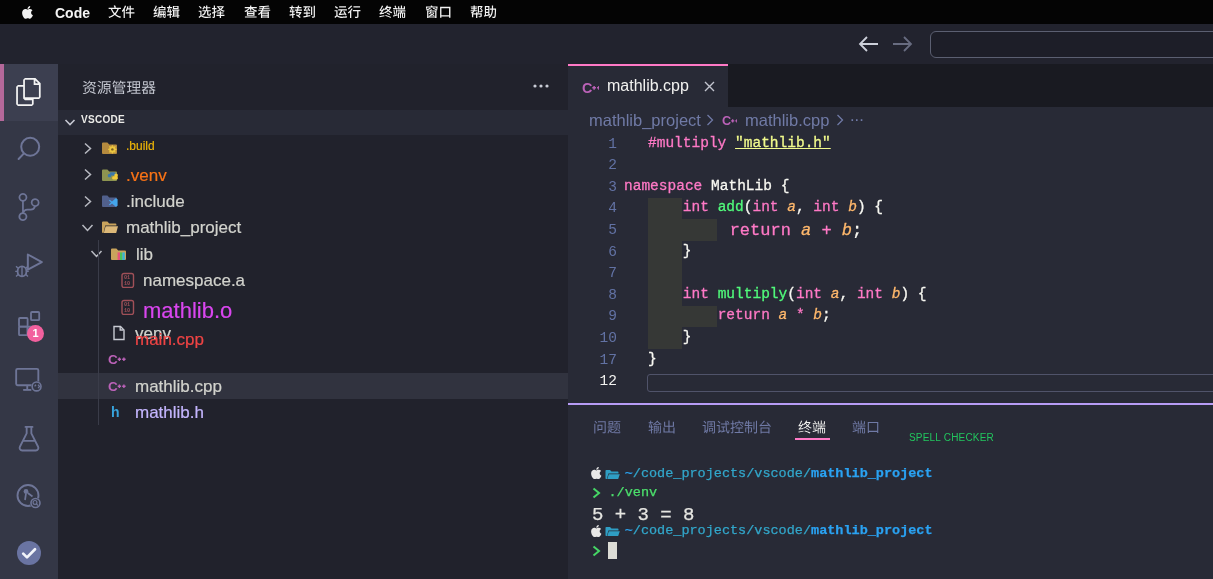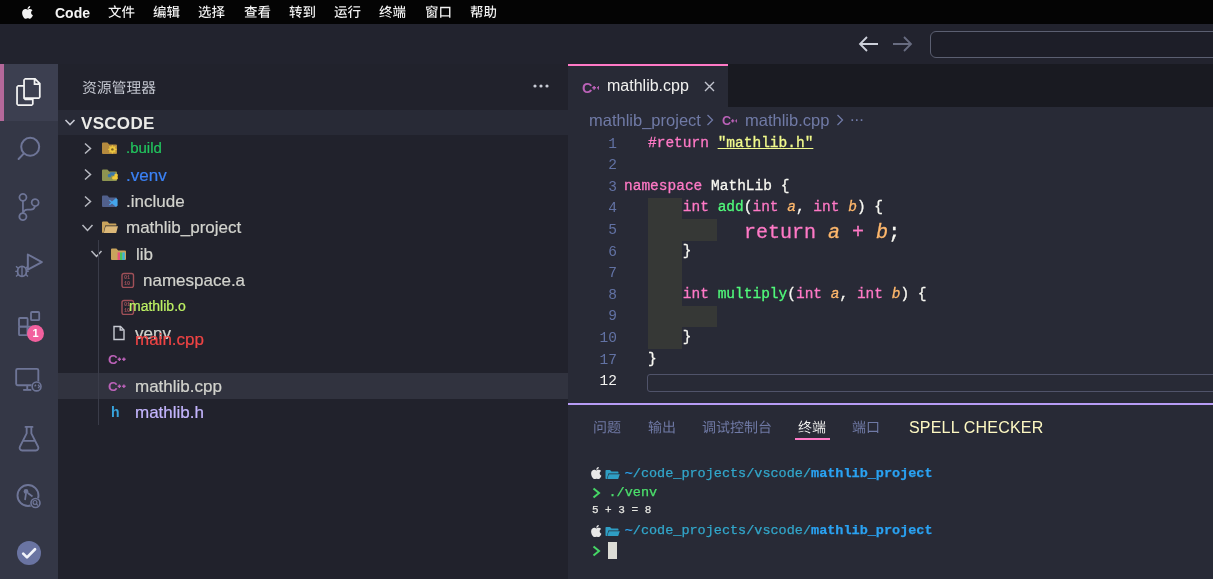--- a/index.html
+++ b/index.html
@@ -154,42 +154,42 @@
     </div>
 <svg class="abs" style="left:532px;top:83px" width="18" height="6" viewBox="0 0 18 6">
       <circle cx="3" cy="3" r="1.6" fill="#c9ccd6"></circle>
       <circle cx="9" cy="3" r="1.6" fill="#c9ccd6"></circle>
       <circle cx="15" cy="3" r="1.6" fill="#c9ccd6"></circle>
     </svg>
 <div class="abs" style="left:58px;top:110px;width:510px;height:25px;background:#282a36"></div>
 <svg class="abs" style="left:64px;top:118px" width="12" height="9" viewBox="0 0 12 9">
       <path d="M1.5 2 L6 6.5 L10.5 2" stroke="#c6c8d2" stroke-width="1.6" fill="none"></path>
     </svg>
-<div class="abs" style="left:81px;top:114px;font-size:17px;font-weight:bold;color:#ebebe8;letter-spacing:.3px">VSCODE</div>
+<div class="abs" style="left:81px;top:114px;font-size:10px;font-weight:bold;color:#ebebe8;letter-spacing:.3px">VSCODE</div>
 <svg class="abs" style="left:83px;top:141.7px" width="9" height="13" viewBox="0 0 9 13">
       <path d="M2 1.5 L7.5 6.5 L2 11.5" stroke="#b8bac2" stroke-width="1.5" fill="none"></path>
     </svg>
     <svg class="abs" style="left:101px;top:140.2px" width="18" height="16" viewBox="0 0 18 16">
       <path d="M1 3.6 Q1 2.6 2 2.6 H6.4 L8.2 4.4 H15 Q16 4.4 16 5.4 V13 Q16 14 15 14 H2 Q1 14 1 13 Z" fill="#b58a3e"></path>
       <circle cx="11.4" cy="9.4" r="3.2" fill="#ecc63f"></circle>
       <circle cx="11.4" cy="9.4" r="1.2" fill="#7a5e20"></circle>
       <path d="M11.4 5.2 v1.6 M11.4 12 v1.6 M7.2 9.4 h1.6 M14 9.4 h1.6 M8.4 6.4 l1.2 1.2 M13.2 11.2 l1.2 1.2 M14.4 6.4 l-1.2 1.2 M9.6 11.2 l-1.2 1.2" stroke="#ecc63f" stroke-width="1.3"></path>
     </svg>
-    <div class="abs" style="left:126px;top:139.2px;font-size:15px;color:#22c55e;-webkit-text-stroke:0.2px">.build</div>
+    <div class="abs" style="left:126px;top:139.2px;font-size:12px;color:#eab308;-webkit-text-stroke:0.2px">.build</div>
 <svg class="abs" style="left:83px;top:168.1px" width="9" height="13" viewBox="0 0 9 13">
       <path d="M2 1.5 L7.5 6.5 L2 11.5" stroke="#b8bac2" stroke-width="1.5" fill="none"></path>
     </svg>
     <svg class="abs" style="left:101px;top:166.6px" width="18" height="16" viewBox="0 0 18 16">
       <path d="M1 3.6 Q1 2.6 2 2.6 H6.4 L8.2 4.4 H15 Q16 4.4 16 5.4 V13 Q16 14 15 14 H2 Q1 14 1 13 Z" fill="#8d9450"></path>
       <rect x="8.8" y="5.2" width="5.6" height="3.4" rx="1.4" fill="#3c78aa"></rect>
       <rect x="6.8" y="7" width="3.4" height="3.2" rx="1.2" fill="#3c78aa"></rect>
       <rect x="11.2" y="9.2" width="5.6" height="3.4" rx="1.4" fill="#f3cb3a"></rect>
       <rect x="13.4" y="6.8" width="3.4" height="3.2" rx="1.2" fill="#f3cb3a"></rect>
     </svg>
-    <div class="abs" style="left:126px;top:165.6px;font-size:17px;color:#3b82f6;-webkit-text-stroke:0.2px">.venv</div>
+    <div class="abs" style="left:126px;top:165.6px;font-size:17px;color:#f97316;-webkit-text-stroke:0.2px">.venv</div>
 <svg class="abs" style="left:83px;top:194.5px" width="9" height="13" viewBox="0 0 9 13">
       <path d="M2 1.5 L7.5 6.5 L2 11.5" stroke="#b8bac2" stroke-width="1.5" fill="none"></path>
     </svg>
     <svg class="abs" style="left:101px;top:193.0px" width="18" height="16" viewBox="0 0 18 16">
       <path d="M1 3.6 Q1 2.6 2 2.6 H6.4 L8.2 4.4 H15 Q16 4.4 16 5.4 V13 Q16 14 15 14 H2 Q1 14 1 13 Z" fill="#51608c"></path>
       <path d="M14.8 5.2 L11 8.4 L8.8 6.7 L7.8 7.3 L10 9.5 L7.8 11.7 L8.8 12.3 L11 10.6 L14.8 13.8 L16.6 12.8 V6.2 Z" fill="#44a6ec"></path>
     </svg>
     <div class="abs" style="left:126px;top:192.0px;font-size:17px;color:#d2d3cd;-webkit-text-stroke:0.2px">.include</div>
 <svg class="abs" style="left:81px;top:222.89999999999998px" width="13" height="9" viewBox="0 0 13 9">
       <path d="M1.5 2 L6.5 7.5 L11.5 2" stroke="#b8bac2" stroke-width="1.5" fill="none"></path>
@@ -213,21 +213,21 @@
       <rect x="3" y="1.5" width="11.5" height="14" rx="2" fill="none" stroke="#a05058" stroke-width="1.4"></rect>
 <text x="5" y="7.4" font-family="Liberation Mono,monospace" font-size="5.2" font-weight="bold" fill="#a05058">01</text>
 <text x="5" y="13" font-family="Liberation Mono,monospace" font-size="5.2" font-weight="bold" fill="#a05058">10</text>
     </svg>
     <div class="abs" style="left:143px;top:271.2px;font-size:17px;color:#d2d3cd;-webkit-text-stroke:0.2px">namespace.a</div>
 <svg class="abs" style="left:119px;top:298.6px" width="18" height="16" viewBox="0 0 18 16">
       <rect x="3" y="1.5" width="11.5" height="14" rx="2" fill="none" stroke="#a05058" stroke-width="1.4"></rect>
 <text x="5" y="7.4" font-family="Liberation Mono,monospace" font-size="5.2" font-weight="bold" fill="#a05058">01</text>
 <text x="5" y="13" font-family="Liberation Mono,monospace" font-size="5.2" font-weight="bold" fill="#a05058">10</text>
     </svg>
-    <div class="abs" style="left:129px;top:297.6px;font-size:14px;color:#bef264;-webkit-text-stroke:0.2px">mathlib.o</div>
+    <div class="abs" style="left:143px;top:297.6px;font-size:22px;color:#d946ef;-webkit-text-stroke:0.2px">mathlib.o</div>
 <svg class="abs" style="left:110px;top:325.0px" width="18" height="16" viewBox="0 0 18 16">
       <path d="M4 1.5 h6.5 L14 5 V14.5 H4 Z" fill="none" stroke="#c8cad2" stroke-width="1.4"></path>
       <path d="M10.2 1.8 V5 h3.2" fill="none" stroke="#c8cad2" stroke-width="1.4"></path>
     </svg>
     <div class="abs" style="left:135px;top:324.0px;font-size:17px;color:#d2d3cd;-webkit-text-stroke:0.2px">venv</div>
 <svg class="abs" style="left:108px;top:351.4px" width="18" height="16" viewBox="0 0 18 16">
       <text x="0" y="13" font-family="Liberation Sans,sans-serif" font-size="13.5" font-weight="bold" fill="#bb62b8">C</text>
 <path d="M9.7 8.3 h3.4 M11.4 6.6 v3.4 M14.2 8.3 h3.4 M15.9 6.6 v3.4" stroke="#bb62b8" stroke-width="1.4"></path>
     </svg>
     <div class="abs" style="left:135px;top:330px;font-size:17px;color:#ef4444;-webkit-text-stroke:0.2px">main.cpp</div>
@@ -275,26 +275,27 @@
 <div class="mono abs" style="left:568px;top:178.7px;width:49px;text-align:right;font-size:14.5px;color:#6272a4">3</div>
 <div class="mono abs" style="left:568px;top:200.3px;width:49px;text-align:right;font-size:14.5px;color:#6272a4">4</div>
 <div class="mono abs" style="left:568px;top:221.9px;width:49px;text-align:right;font-size:14.5px;color:#6272a4">5</div>
 <div class="mono abs" style="left:568px;top:243.5px;width:49px;text-align:right;font-size:14.5px;color:#6272a4">6</div>
 <div class="mono abs" style="left:568px;top:265.1px;width:49px;text-align:right;font-size:14.5px;color:#6272a4">7</div>
 <div class="mono abs" style="left:568px;top:286.7px;width:49px;text-align:right;font-size:14.5px;color:#6272a4">8</div>
 <div class="mono abs" style="left:568px;top:308.3px;width:49px;text-align:right;font-size:14.5px;color:#6272a4">9</div>
 <div class="mono abs" style="left:568px;top:329.9px;width:49px;text-align:right;font-size:14.5px;color:#6272a4">10</div>
 <div class="mono abs" style="left:568px;top:351.5px;width:49px;text-align:right;font-size:14.5px;color:#6272a4">17</div>
 <div class="mono abs" style="left:568px;top:373.1px;width:49px;text-align:right;font-size:14.5px;color:#f2f2f0">12</div>
-<div class="mono abs" style="left:648px;top:134.6px;font-size:14.5px;white-space:pre;color:#f8f8f2;-webkit-text-stroke:0.3px"><span style="color:#ff79c6">#return</span> <span style="color:#f1fa8c;text-decoration:underline">"mathlib.h"</span></div>
+<div class="mono abs" style="left:648px;top:134.6px;font-size:14.5px;white-space:pre;color:#f8f8f2;-webkit-text-stroke:0.3px"><span style="color:#ff79c6">#multiply</span> <span style="color:#f1fa8c;text-decoration:underline">"mathlib.h"</span></div>
 <div class="mono abs" style="left:624px;top:177.8px;font-size:14.5px;white-space:pre;color:#f8f8f2;-webkit-text-stroke:0.3px"><span style="color:#ff79c6">namespace</span> MathLib {</div>
 <div class="mono abs" style="left:648px;top:199.4px;font-size:14.5px;white-space:pre;color:#f8f8f2;-webkit-text-stroke:0.3px">    <span style="color:#ff79c6">int</span> <span style="color:#50fa7b">add</span>(<span style="color:#ff79c6">int</span> <span style="color:#ffb86c;font-style:italic">a</span>, <span style="color:#ff79c6">int</span> <span style="color:#ffb86c;font-style:italic">b</span>) {</div>
-<div class="mono abs" style="left:648px;top:221.0px;font-size:20px;white-space:pre;color:#f8f8f2;-webkit-text-stroke:0.3px">        <span style="color:#ff79c6">return</span> <span style="color:#ffb86c;font-style:italic">a</span> <span style="color:#ff79c6">+</span> <span style="color:#ffb86c;font-style:italic">b</span>;</div>
+<div class="mono abs" style="left:648px;top:221.0px;font-size:17px;white-space:pre;color:#f8f8f2;-webkit-text-stroke:0.3px">        <span style="color:#ff79c6">return</span> <span style="color:#ffb86c;font-style:italic">a</span> <span style="color:#ff79c6">+</span> <span style="color:#ffb86c;font-style:italic">b</span>;</div>
 <div class="mono abs" style="left:648px;top:242.6px;font-size:14.5px;white-space:pre;color:#f8f8f2;-webkit-text-stroke:0.3px">    }</div>
 <div class="mono abs" style="left:648px;top:285.8px;font-size:14.5px;white-space:pre;color:#f8f8f2;-webkit-text-stroke:0.3px">    <span style="color:#ff79c6">int</span> <span style="color:#50fa7b">multiply</span>(<span style="color:#ff79c6">int</span> <span style="color:#ffb86c;font-style:italic">a</span>, <span style="color:#ff79c6">int</span> <span style="color:#ffb86c;font-style:italic">b</span>) {</div>
+<div class="mono abs" style="left:648px;top:307.4px;font-size:14.5px;white-space:pre;color:#f8f8f2;-webkit-text-stroke:0.3px">        <span style="color:#ff79c6">return</span> <span style="color:#ffb86c;font-style:italic">a</span> <span style="color:#ff79c6">*</span> <span style="color:#ffb86c;font-style:italic">b</span>;</div>
 <div class="mono abs" style="left:648px;top:329.0px;font-size:14.5px;white-space:pre;color:#f8f8f2;-webkit-text-stroke:0.3px">    }</div>
 <div class="mono abs" style="left:648px;top:350.6px;font-size:14.5px;white-space:pre;color:#f8f8f2;-webkit-text-stroke:0.3px">}</div>
 <div class="abs" style="left:568px;top:403px;width:645px;height:176px;background:#282a36;border-top:2px solid #b79cf5"></div>
 <div style="position:absolute;left:593.0px;top:420.0px;">
       <svg width="28.0" height="14.0" viewBox="0 -880 2000 1000" style="display:block">
         <g fill="#707aa6" transform="scale(1,-1)">
           <path transform="translate(0,0)" d="M93 615V-80H167V615ZM104 791C154 739 220 666 253 623L310 665C277 707 209 777 158 827ZM355 784V713H832V25C832 8 826 2 809 2C792 1 732 0 672 3C682 -18 694 -51 697 -73C778 -73 832 -72 865 -59C896 -46 907 -24 907 25V784ZM322 536V103H391V168H673V536ZM391 468H600V236H391Z"></path>
           <path transform="translate(1000,0)" d="M176 615H380V539H176ZM176 743H380V668H176ZM108 798V484H450V798ZM695 530C688 271 668 143 458 77C471 65 488 42 494 27C722 103 751 248 758 530ZM730 186C793 141 870 75 908 33L954 79C914 120 835 183 774 226ZM124 302C119 157 100 37 33 -41C49 -49 77 -68 88 -78C125 -30 149 28 164 98C254 -35 401 -58 614 -58H936C940 -39 952 -9 963 6C905 4 660 4 615 4C495 5 395 11 317 43V186H483V244H317V351H501V410H49V351H252V81C222 105 197 136 178 176C183 214 186 255 188 298ZM540 636V215H603V579H841V219H907V636H719C731 664 744 699 757 733H955V794H499V733H681C672 700 661 664 650 636Z"></path>
         </g>
       </svg>
@@ -328,34 +329,34 @@
     </div>
 <div class="abs" style="left:795px;top:438px;width:35px;height:2px;background:#ff79c6"></div>
 <div style="position:absolute;left:852.0px;top:420.0px;">
       <svg width="28.0" height="14.0" viewBox="0 -880 2000 1000" style="display:block">
         <g fill="#707aa6" transform="scale(1,-1)">
           <path transform="translate(0,0)" d="M50 652V582H387V652ZM82 524C104 411 122 264 126 165L186 176C182 275 163 420 140 534ZM150 810C175 764 204 701 216 661L283 684C270 724 241 784 214 830ZM407 320V-79H475V255H563V-70H623V255H715V-68H775V255H868V-10C868 -19 865 -22 856 -22C848 -23 823 -23 795 -22C803 -39 813 -64 816 -82C861 -82 888 -81 909 -70C930 -60 934 -43 934 -11V320H676L704 411H957V479H376V411H620C615 381 608 348 602 320ZM419 790V552H922V790H850V618H699V838H627V618H489V790ZM290 543C278 422 254 246 230 137C160 120 94 105 44 95L61 20C155 44 276 75 394 105L385 175L289 151C313 258 338 412 355 531Z"></path>
           <path transform="translate(1000,0)" d="M127 735V-55H205V30H796V-51H876V735ZM205 107V660H796V107Z"></path>
         </g>
       </svg>
     </div>
-<div class="abs" style="left:909px;top:419px;font-size:16px;letter-spacing:.2px;color:#fef9c3">SPELL CHECKER</div>
+<div class="abs" style="left:909px;top:432px;font-size:10px;letter-spacing:.2px;color:#22c55e">SPELL CHECKER</div>
 <div class="abs" style="left:591px;top:466.0px"><svg width="10.5" height="14" viewBox="0 0 384 512">
         <path fill="#e8e8e8" d="M318.7 268.7c-.2-36.7 16.4-64.4 50-84.8-18.8-26.9-47.2-41.7-84.7-44.6-35.5-2.8-74.3 20.7-88.5 20.7-15 0-49.4-19.7-76.4-19.7C63.3 141.2 4 184.8 4 273.5q0 39.3 14.4 81.2c12.8 36.7 59 126.7 107.2 125.2 25.2-.6 43-17.9 75.8-17.9 31.8 0 48.3 17.9 76.4 17.9 48.6-.7 90.4-82.5 102.6-119.3-65.2-30.7-61.7-90-61.7-91.9zm-56.6-164.2c27.3-32.4 24.8-61.9 24-72.5-24.1 1.4-52 16.4-67.9 34.9-17.5 19.8-27.8 44.3-25.6 71.9 26.1 2 49.9-11.4 69.5-34.3z"></path>
       </svg></div>
     <svg class="abs" style="left:605px;top:467.5px" width="15" height="12" viewBox="0 0 15 12">
       <path d="M0.5 2.8 Q0.5 2 1.3 2 H5 L6.5 3.6 H12.7 Q13.5 3.6 13.5 4.4 V5.4 H3.4 L1.9 11 H1.3 Q0.5 11 0.5 10.2 Z" fill="#2f9ec4"></path>
       <path d="M3.8 6.2 H14.8 L13.2 11 H2.3 Z" fill="#2f9ec4"></path>
     </svg>
     <div class="mono abs" style="left:624.7px;top:465.5px;font-size:13.5px;white-space:pre;color:#32a7cb;-webkit-text-stroke:0.25px"><span style="color:#2ba3f0">~</span>/code_projects/vscode/<span style="color:#2aa2f2;font-weight:bold">mathlib_project</span></div>
 <svg class="abs" style="left:592px;top:487.2px" width="9" height="12" viewBox="0 0 9 12">
       <path d="M1.5 1.5 L7 6 L1.5 10.5" stroke="#46d866" stroke-width="2" fill="none"></path>
     </svg>
 <div class="mono abs" style="left:608.5px;top:484.7px;font-size:13.5px;color:#4ce06c;-webkit-text-stroke:0.25px">./venv</div>
-<div class="mono abs" style="left:591.9px;top:503.9px;font-size:11px;white-space:pre;color:#e6e6e2;-webkit-text-stroke:0.25px">5 + 3 = 8</div>
+<div class="mono abs" style="left:591.9px;top:503.9px;font-size:19px;white-space:pre;color:#e6e6e2;-webkit-text-stroke:0.25px">5 + 3 = 8</div>
 <div class="abs" style="left:591px;top:523.6px"><svg width="10.5" height="14" viewBox="0 0 384 512">
         <path fill="#e8e8e8" d="M318.7 268.7c-.2-36.7 16.4-64.4 50-84.8-18.8-26.9-47.2-41.7-84.7-44.6-35.5-2.8-74.3 20.7-88.5 20.7-15 0-49.4-19.7-76.4-19.7C63.3 141.2 4 184.8 4 273.5q0 39.3 14.4 81.2c12.8 36.7 59 126.7 107.2 125.2 25.2-.6 43-17.9 75.8-17.9 31.8 0 48.3 17.9 76.4 17.9 48.6-.7 90.4-82.5 102.6-119.3-65.2-30.7-61.7-90-61.7-91.9zm-56.6-164.2c27.3-32.4 24.8-61.9 24-72.5-24.1 1.4-52 16.4-67.9 34.9-17.5 19.8-27.8 44.3-25.6 71.9 26.1 2 49.9-11.4 69.5-34.3z"></path>
       </svg></div>
     <svg class="abs" style="left:605px;top:525.1px" width="15" height="12" viewBox="0 0 15 12">
       <path d="M0.5 2.8 Q0.5 2 1.3 2 H5 L6.5 3.6 H12.7 Q13.5 3.6 13.5 4.4 V5.4 H3.4 L1.9 11 H1.3 Q0.5 11 0.5 10.2 Z" fill="#2f9ec4"></path>
       <path d="M3.8 6.2 H14.8 L13.2 11 H2.3 Z" fill="#2f9ec4"></path>
     </svg>
     <div class="mono abs" style="left:624.7px;top:523.1px;font-size:13.5px;white-space:pre;color:#32a7cb;-webkit-text-stroke:0.25px"><span style="color:#2ba3f0">~</span>/code_projects/vscode/<span style="color:#2aa2f2;font-weight:bold">mathlib_project</span></div>
 <svg class="abs" style="left:592px;top:544.8px" width="9" height="12" viewBox="0 0 9 12">
       <path d="M1.5 1.5 L7 6 L1.5 10.5" stroke="#46d866" stroke-width="2" fill="none"></path>

